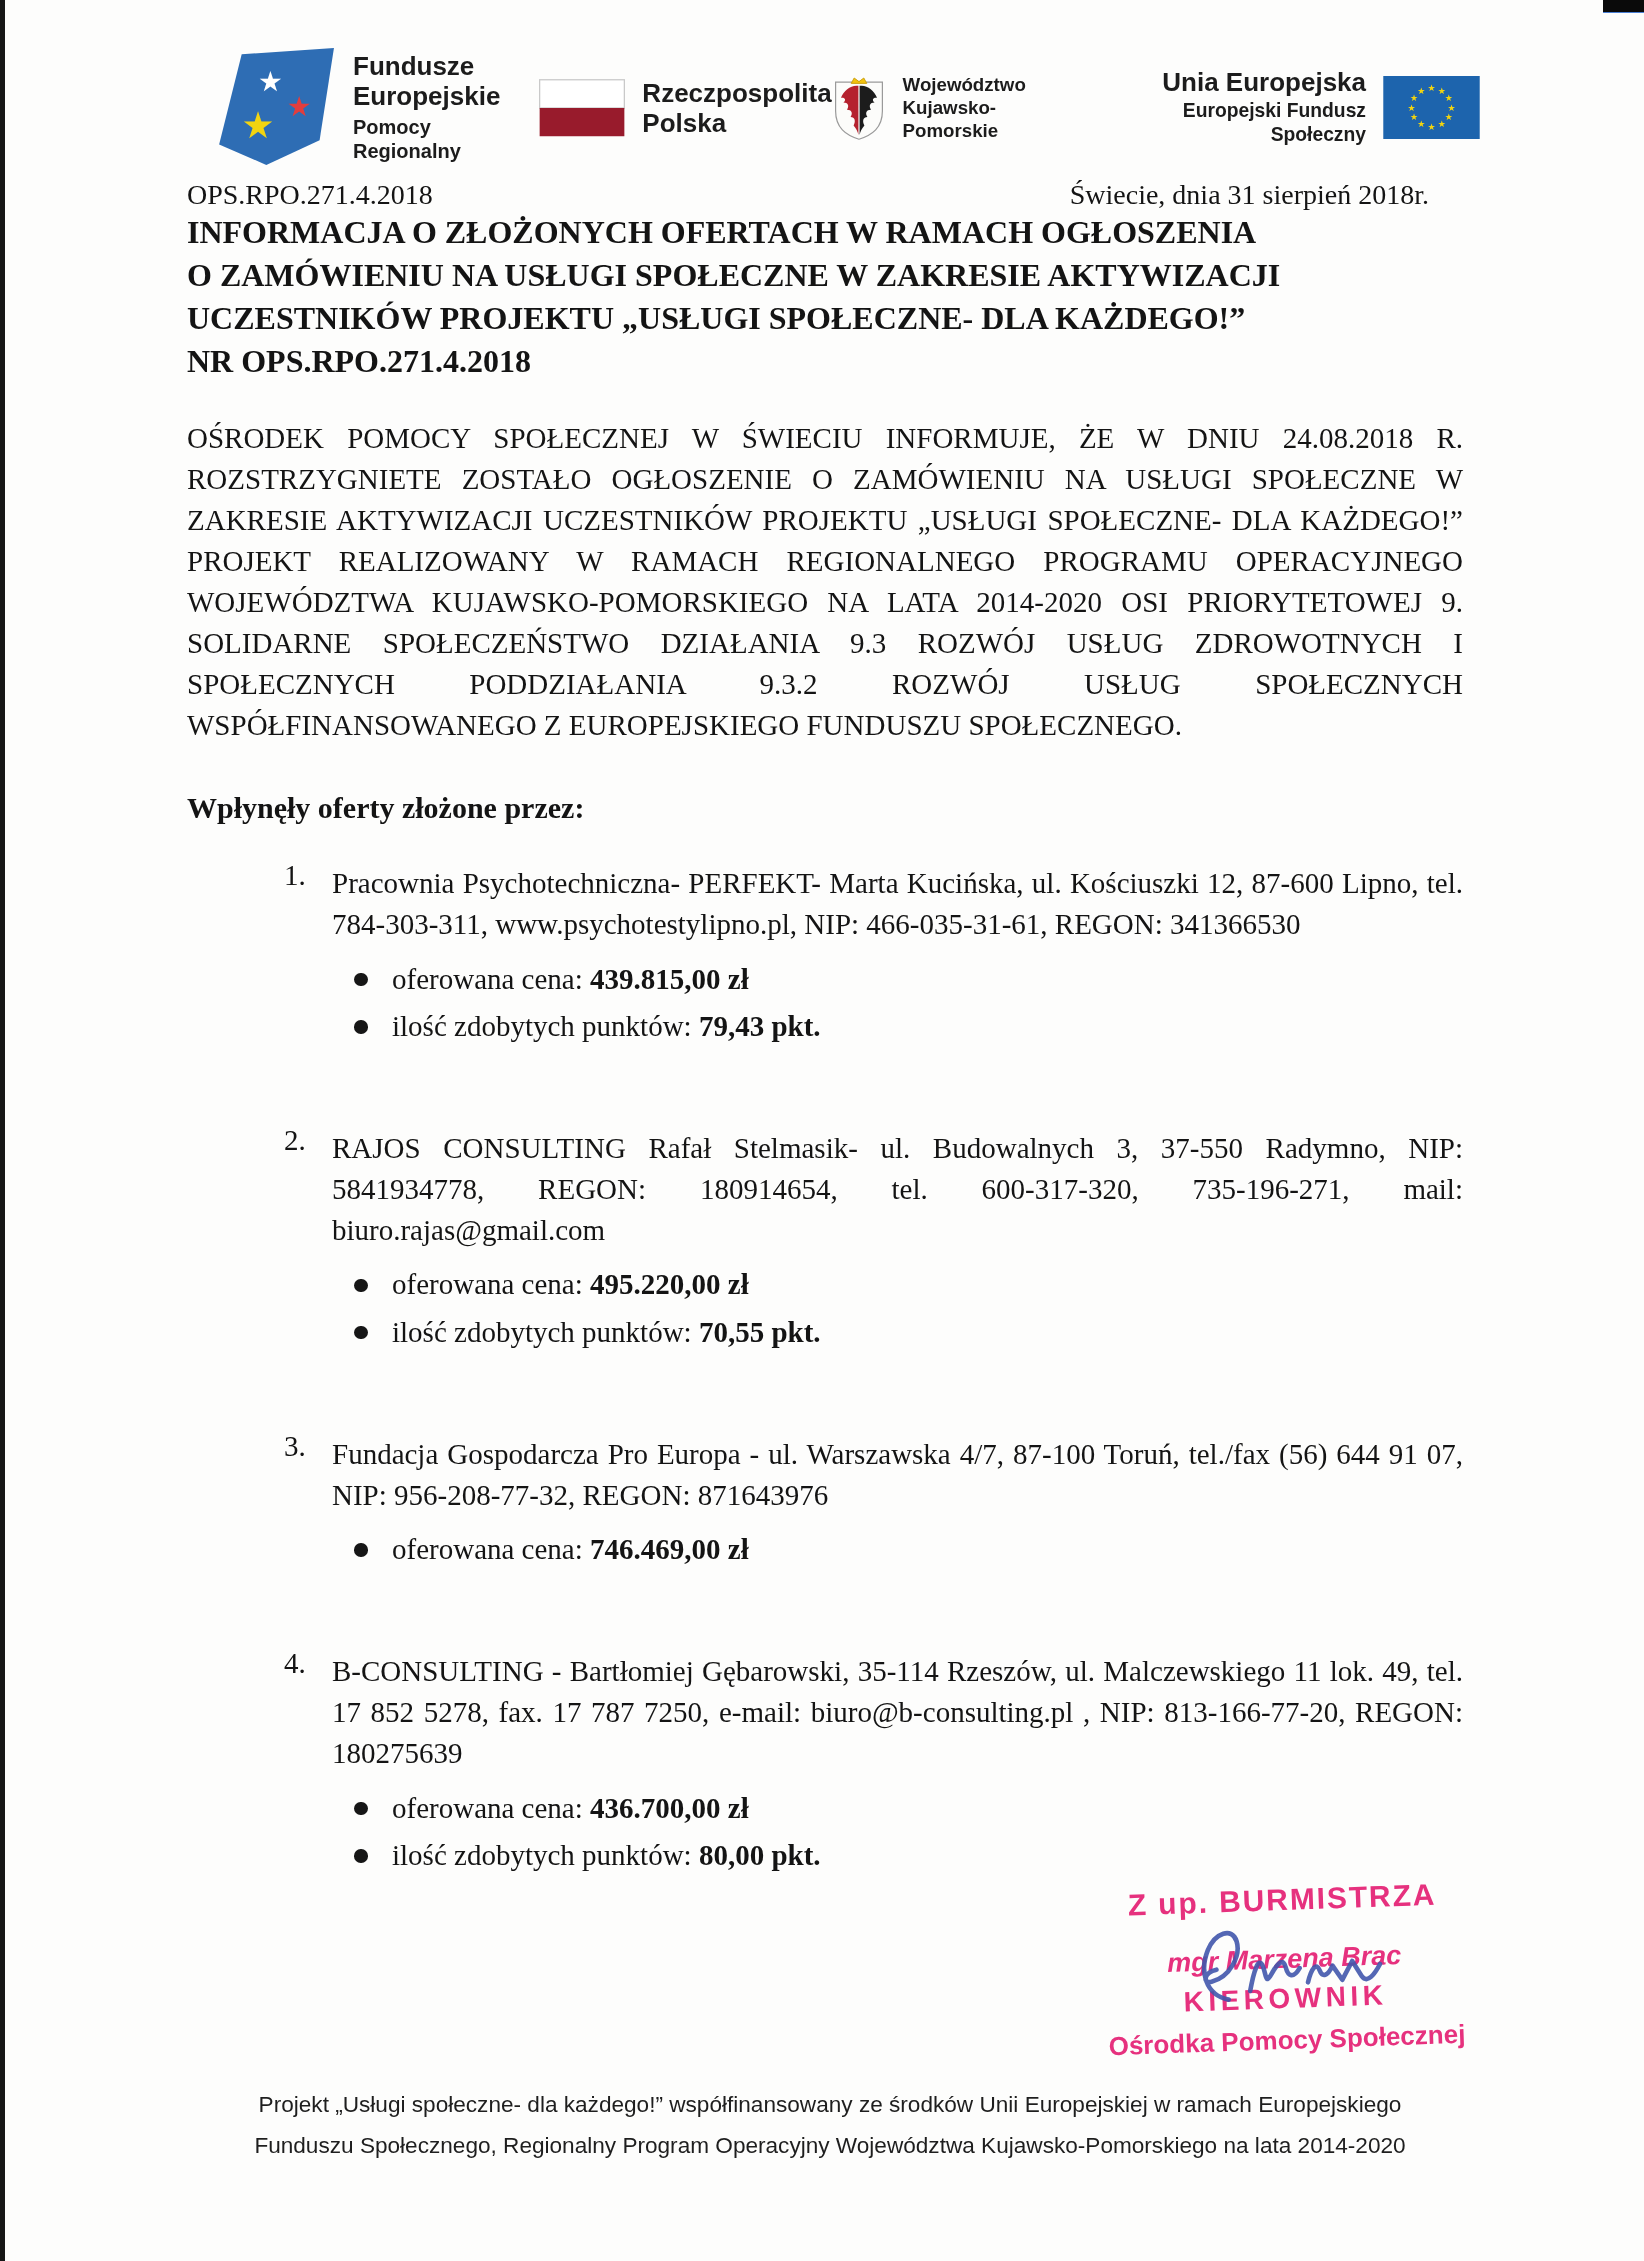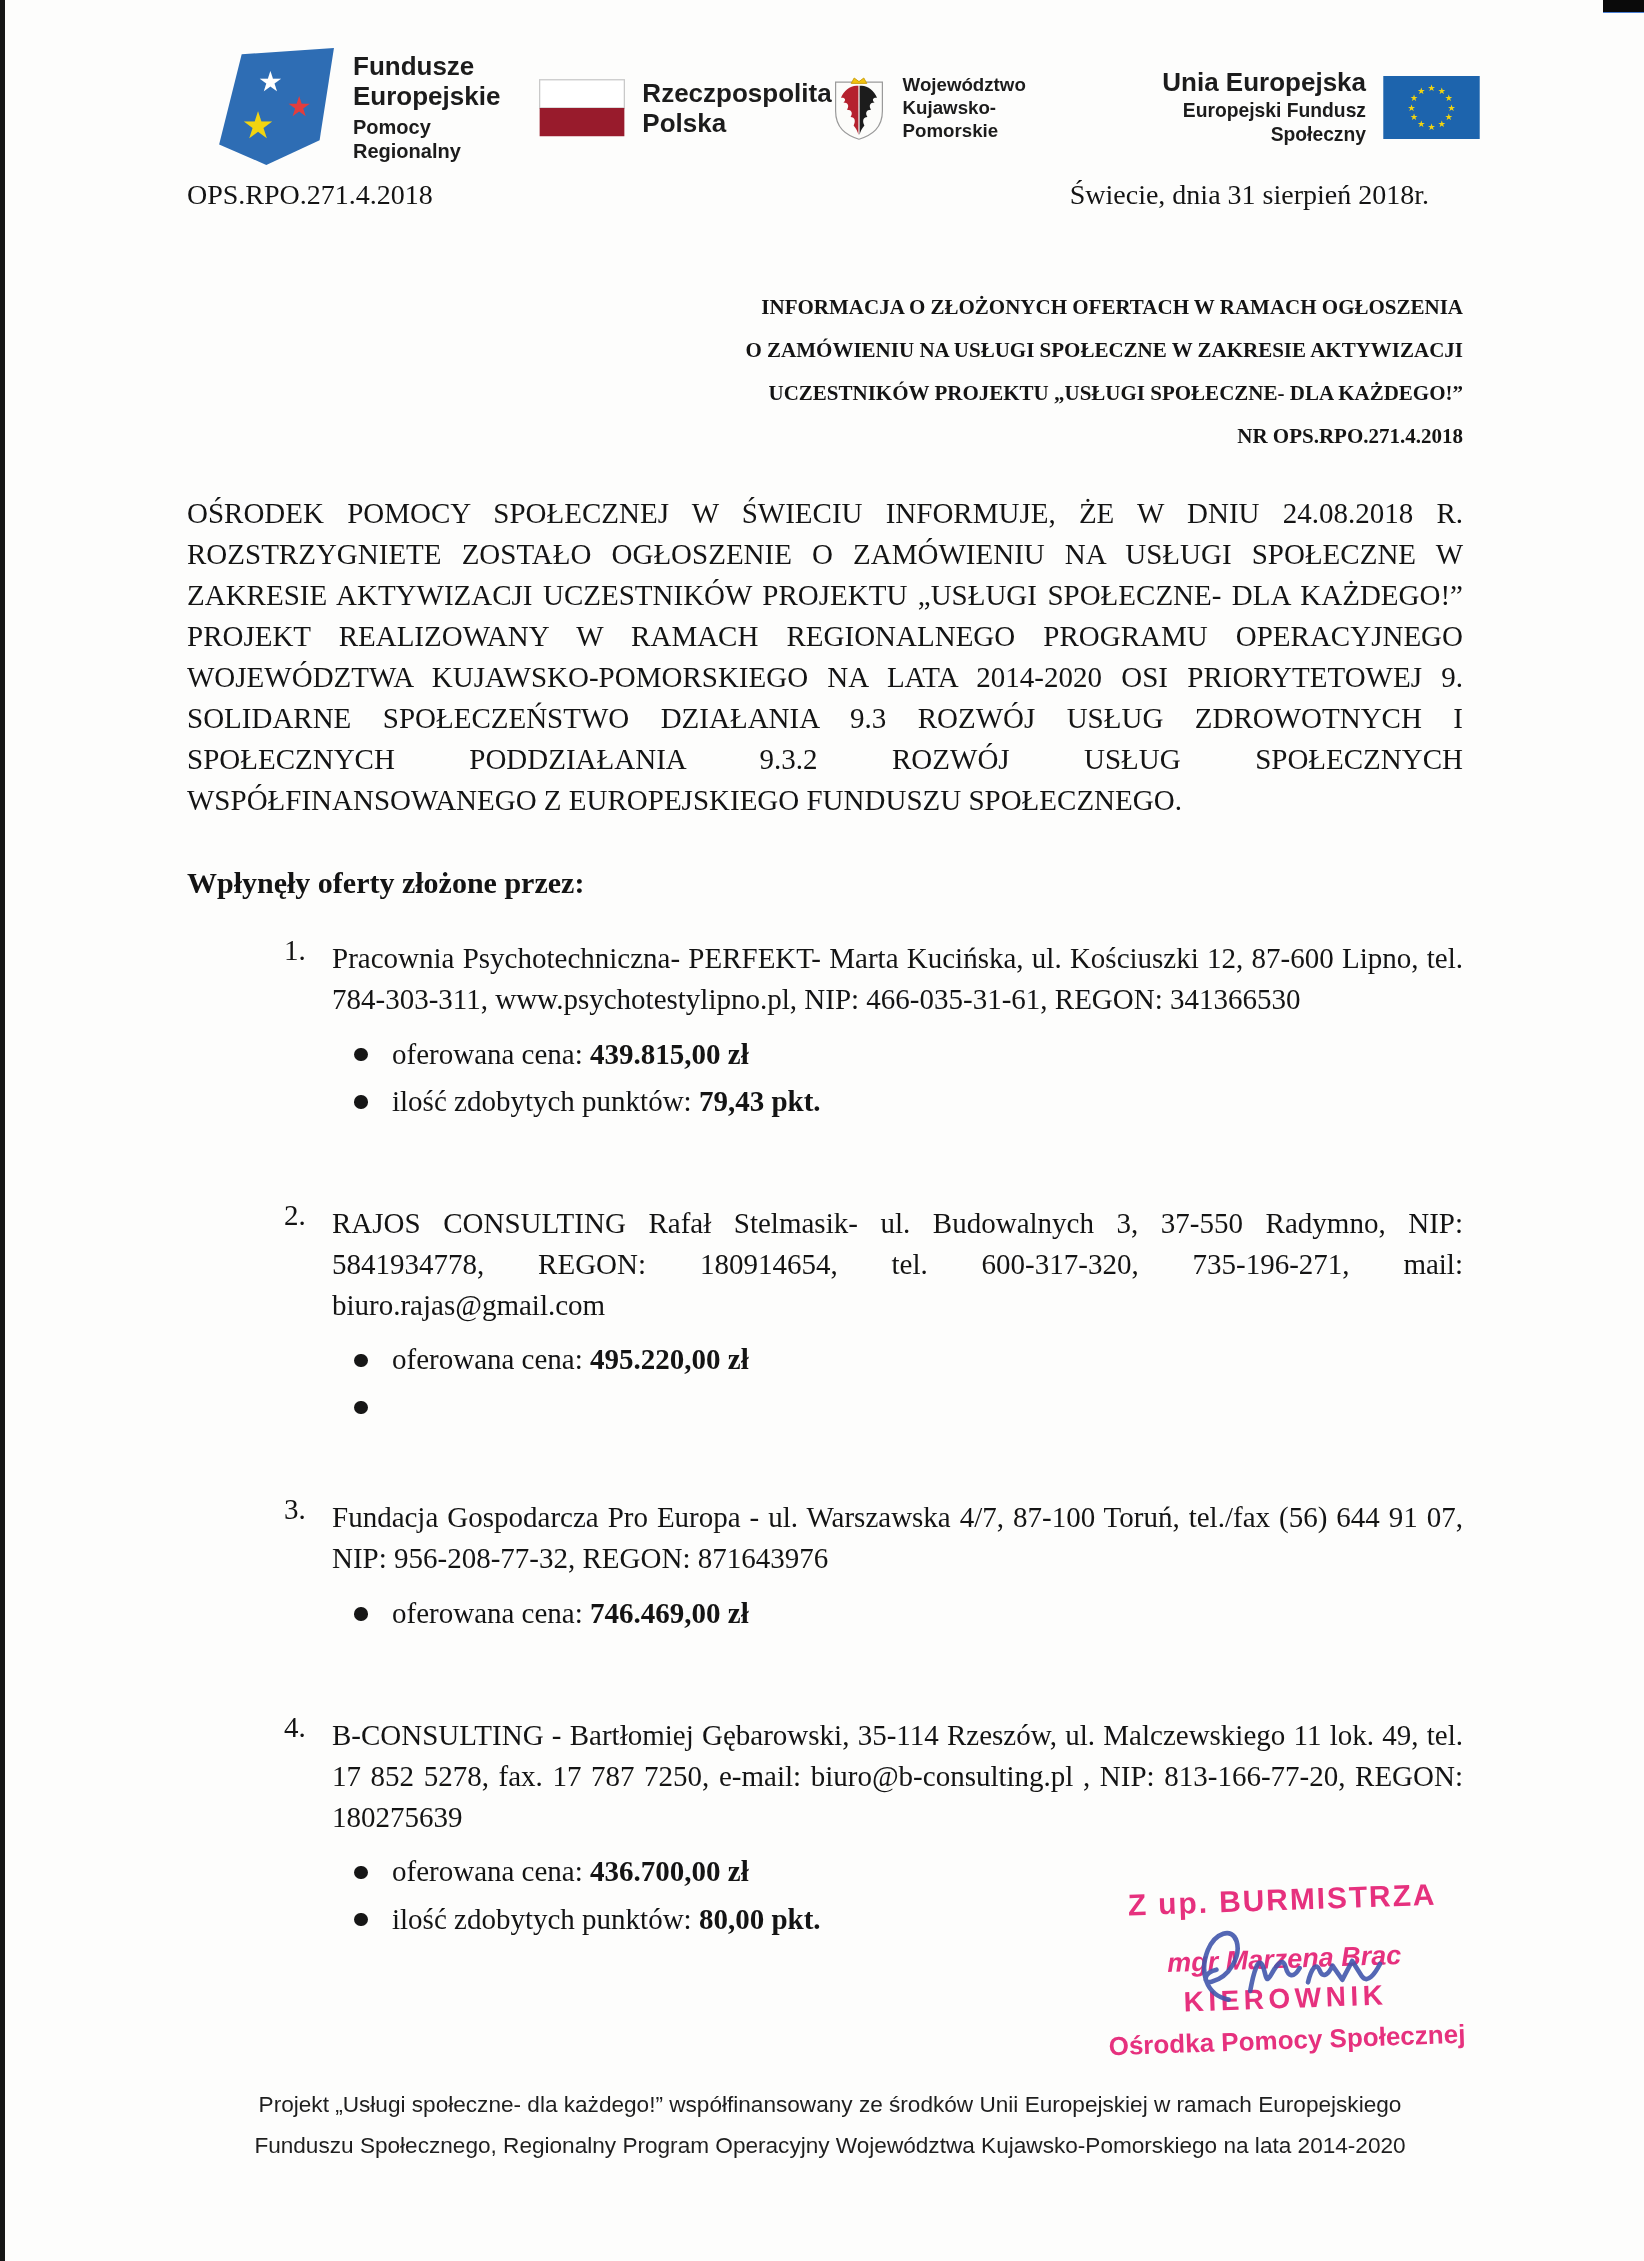--- a/index.html
+++ b/index.html
@@ -27,21 +27,21 @@
   .eu-text .lg-sub{font-size:19.3px;margin-top:1.3px;}
   .fe-flag{width:123px;height:123px;flex:none;}
   .pl-flag{width:86px;height:58px;flex:none;}
   .herb{width:54px;height:68px;flex:none;}
   .eu-flag{width:97px;height:63px;flex:none;}
 
   
   .doc{position:absolute;left:187px;right:181px;top:179px;}
   .ref-row{display:flex;justify-content:space-between;font-size:28px;}
   .ref-row .date{padding-right:34px;}
-  .title{margin-top:75px;text-align:right;font-weight:700;font-size:21px;line-height:43px;}
+  .title{text-align:left;font-weight:700;font-size:32px;line-height:43px;}
   .para{margin-top:35px;font-size:29px;line-height:41px;text-align:justify;}
   .offers-heading{margin-top:45px;font-weight:700;font-size:30px;}
   .offers{margin-top:30px;}
   .offer{margin:0 0 75px 97px;}
   .offer-head{display:flex;font-size:29px;line-height:41px;}
   .offer-num{width:48px;flex:none;}
   .offer-desc{flex:1;text-align:justify;margin-top:8px;}
   .bullets{margin:15.5px 0 0 70px;}
   .bullet{display:flex;align-items:flex-start;gap:24.5px;margin-bottom:10.3px;font-size:29px;line-height:37px;}
   .dot{width:13.5px;height:13.5px;border-radius:50%;background:#161616;margin-top:12.3px;flex:none;}
@@ -181,20 +181,21 @@
           <div class="offer-num">2.</div>
           <div class="offer-desc">RAJOS CONSULTING Rafał Stelmasik- ul. Budowalnych 3, 37-550 Radymno, NIP: 5841934778, REGON: 180914654, tel. 600-317-320, 735-196-271, mail: biuro.rajas@gmail.com</div>
         </div>
         <div class="bullets">
           <div class="bullet">
             <span class="dot"></span>
             <span><span>oferowana cena:</span>&nbsp;<span class="bold">495.220,00 zł</span></span>
           </div>
           <div class="bullet">
             <span class="dot"></span>
+            <span><span>ilość zdobytych punktów:</span>&nbsp;<span class="bold">70,55 pkt.</span></span>
           </div>
         </div>
       </div>
 
       <div class="offer">
         <div class="offer-head">
           <div class="offer-num">3.</div>
           <div class="offer-desc">Fundacja Gospodarcza Pro Europa - ul. Warszawska 4/7, 87-100 Toruń, tel./fax (56) 644 91 07, NIP: 956-208-77-32, REGON: 871643976</div>
         </div>
         <div class="bullets">

